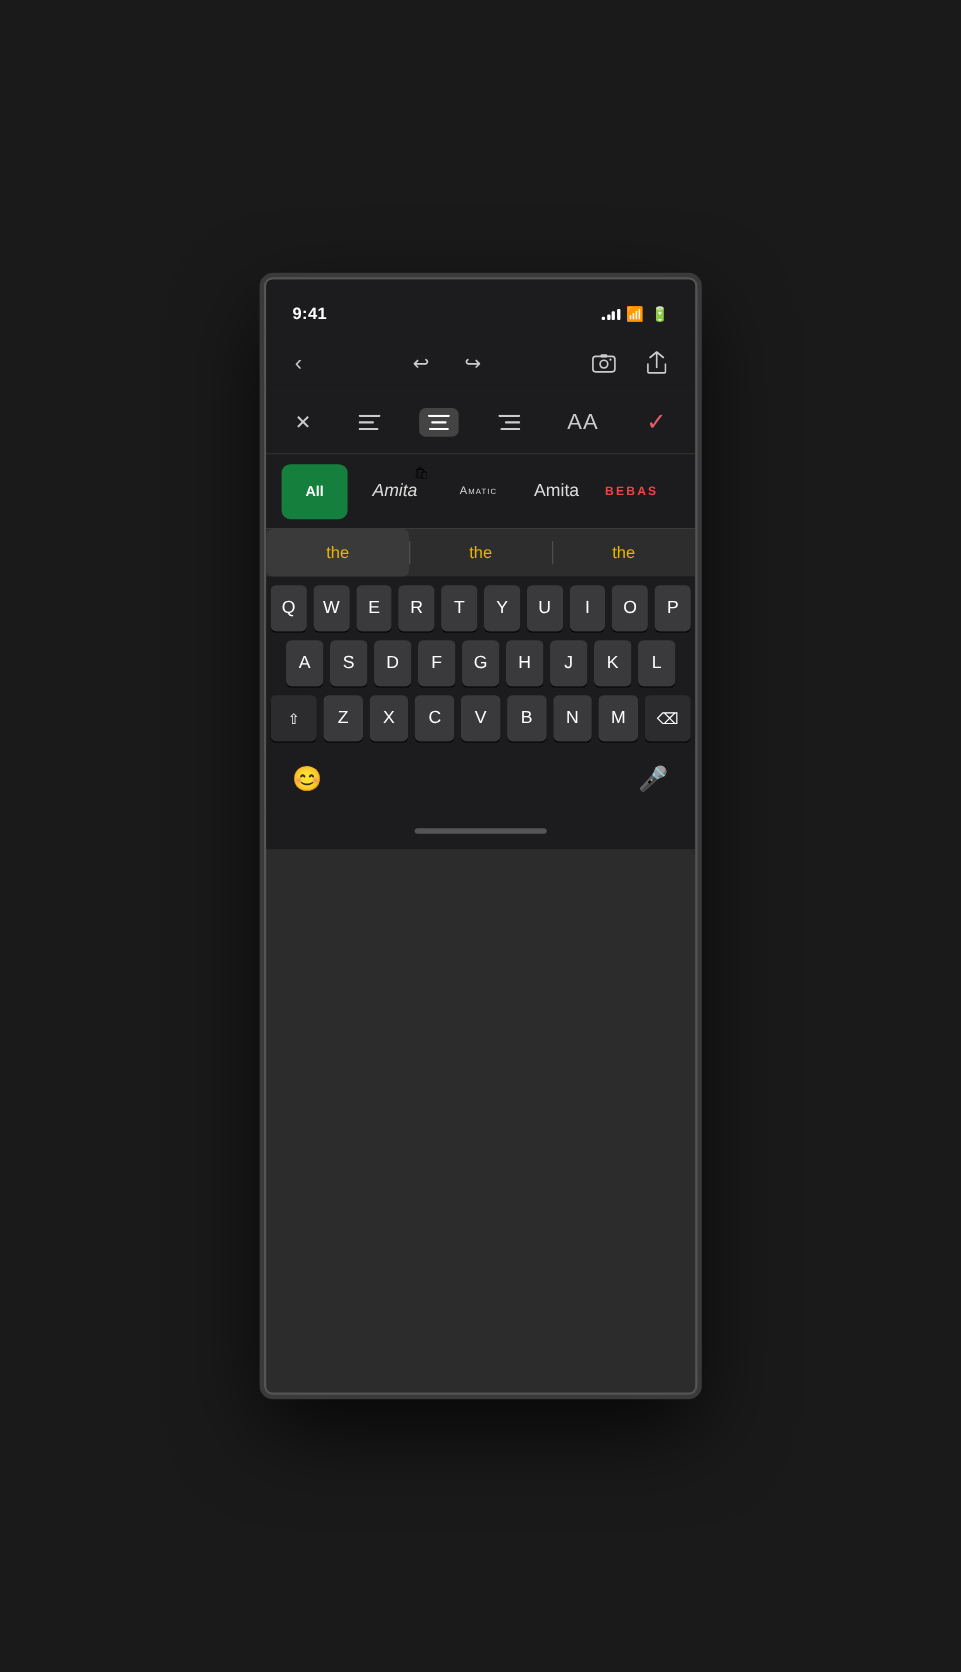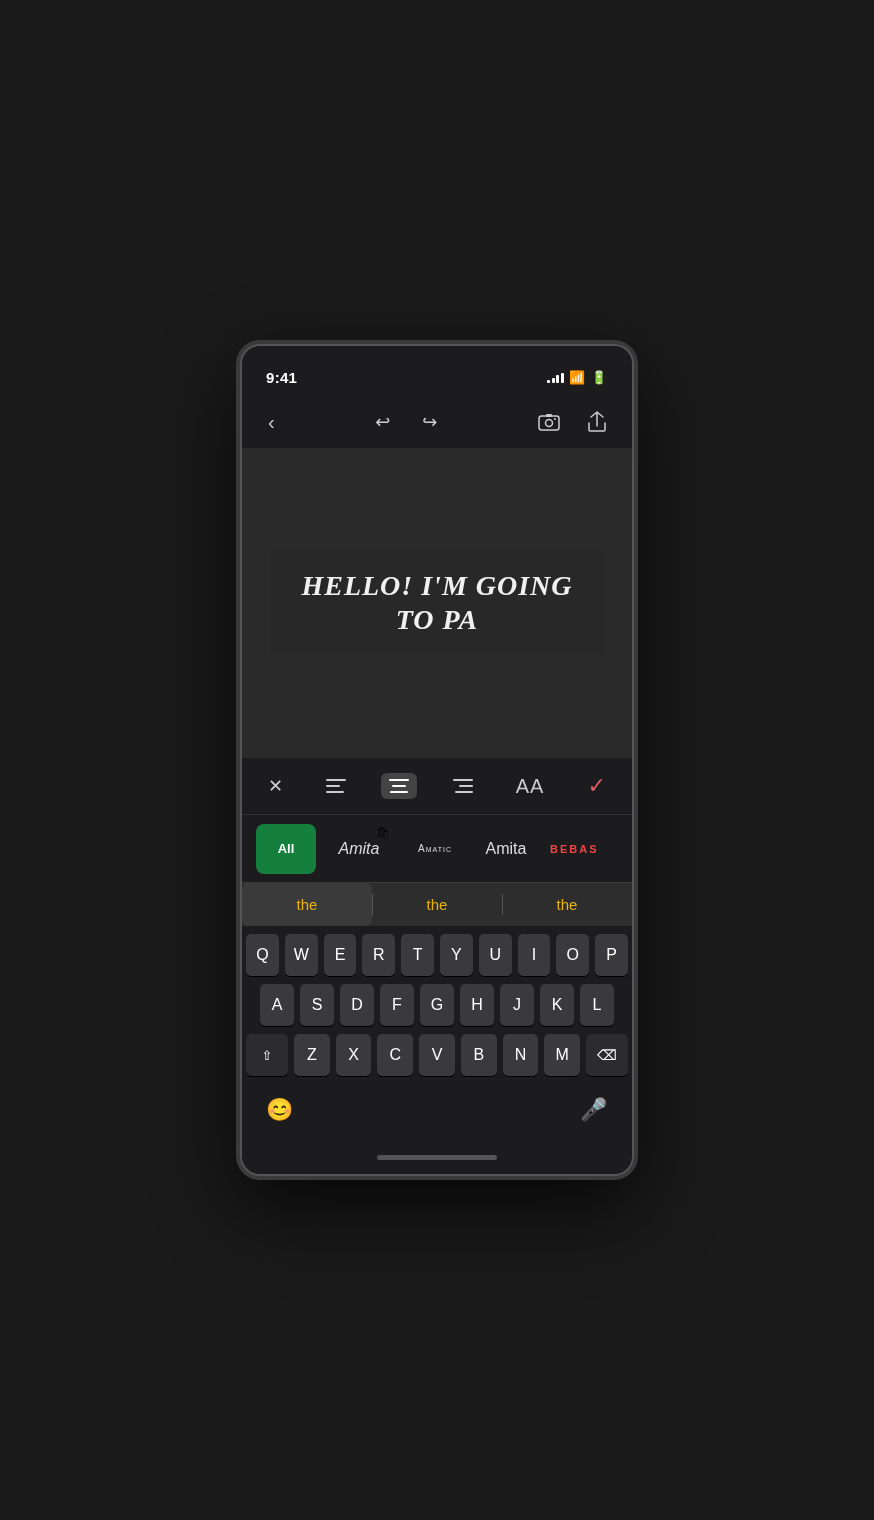--- a/index.html
+++ b/index.html
@@ -6,23 +6,23 @@
     body {
       background: #1a1a1a;
       display: flex;
       justify-content: center;
       align-items: center;
       min-height: 100vh;
       font-family: -apple-system, BlinkMacSystemFont, 'SF Pro Display', sans-serif;
     }
     .phone-shell {
       width: 390px;
-      height: 828px;
+      height: 1012px;
       background: #2c2c2c;
-      border-radius: 18px;
+      border-radius: 6px;
       position: relative;
       box-shadow: 0 0 0 2px #555, 0 0 0 6px #3a3a3a, 0 30px 80px rgba(0,0,0,0.8);
       overflow: hidden;
       display: flex;
       flex-direction: column;
     }
     
     .status-bar {
       height: 50px;
       background: #1c1c1e;
@@ -341,25 +341,20 @@
       </button>
       <button class="toolbar-btn" style="font-size:18px;">
         <svg width="18" height="22" viewBox="0 0 18 22" fill="none">
           <path d="M9 1v14M3 6l6-5 6 5" stroke="#ccc" stroke-width="1.5" stroke-linecap="round" stroke-linejoin="round"></path>
           <path d="M1 12v7a1 1 0 001 1h14a1 1 0 001-1v-7" stroke="#ccc" stroke-width="1.5" stroke-linecap="round"></path>
         </svg>
       </button>
     </div>
   </div>
 
-  <div class="canvas-area">
-    <div class="text-overlay">
-      <span class="canvas-text">Hello! I'm going to Pa</span>
-    </div>
-  </div>
 
   <div class="format-bar">
     <button class="format-btn" style="font-size:18px;color:#ccc;">✕</button>
     <button class="format-btn">
       <svg width="20" height="14" viewBox="0 0 20 14" fill="none">
         <rect x="0" y="0" width="20" height="2" rx="1" fill="#ccc"></rect>
         <rect x="0" y="6" width="14" height="2" rx="1" fill="#ccc"></rect>
         <rect x="0" y="12" width="18" height="2" rx="1" fill="#ccc"></rect>
       </svg>
     </button>

